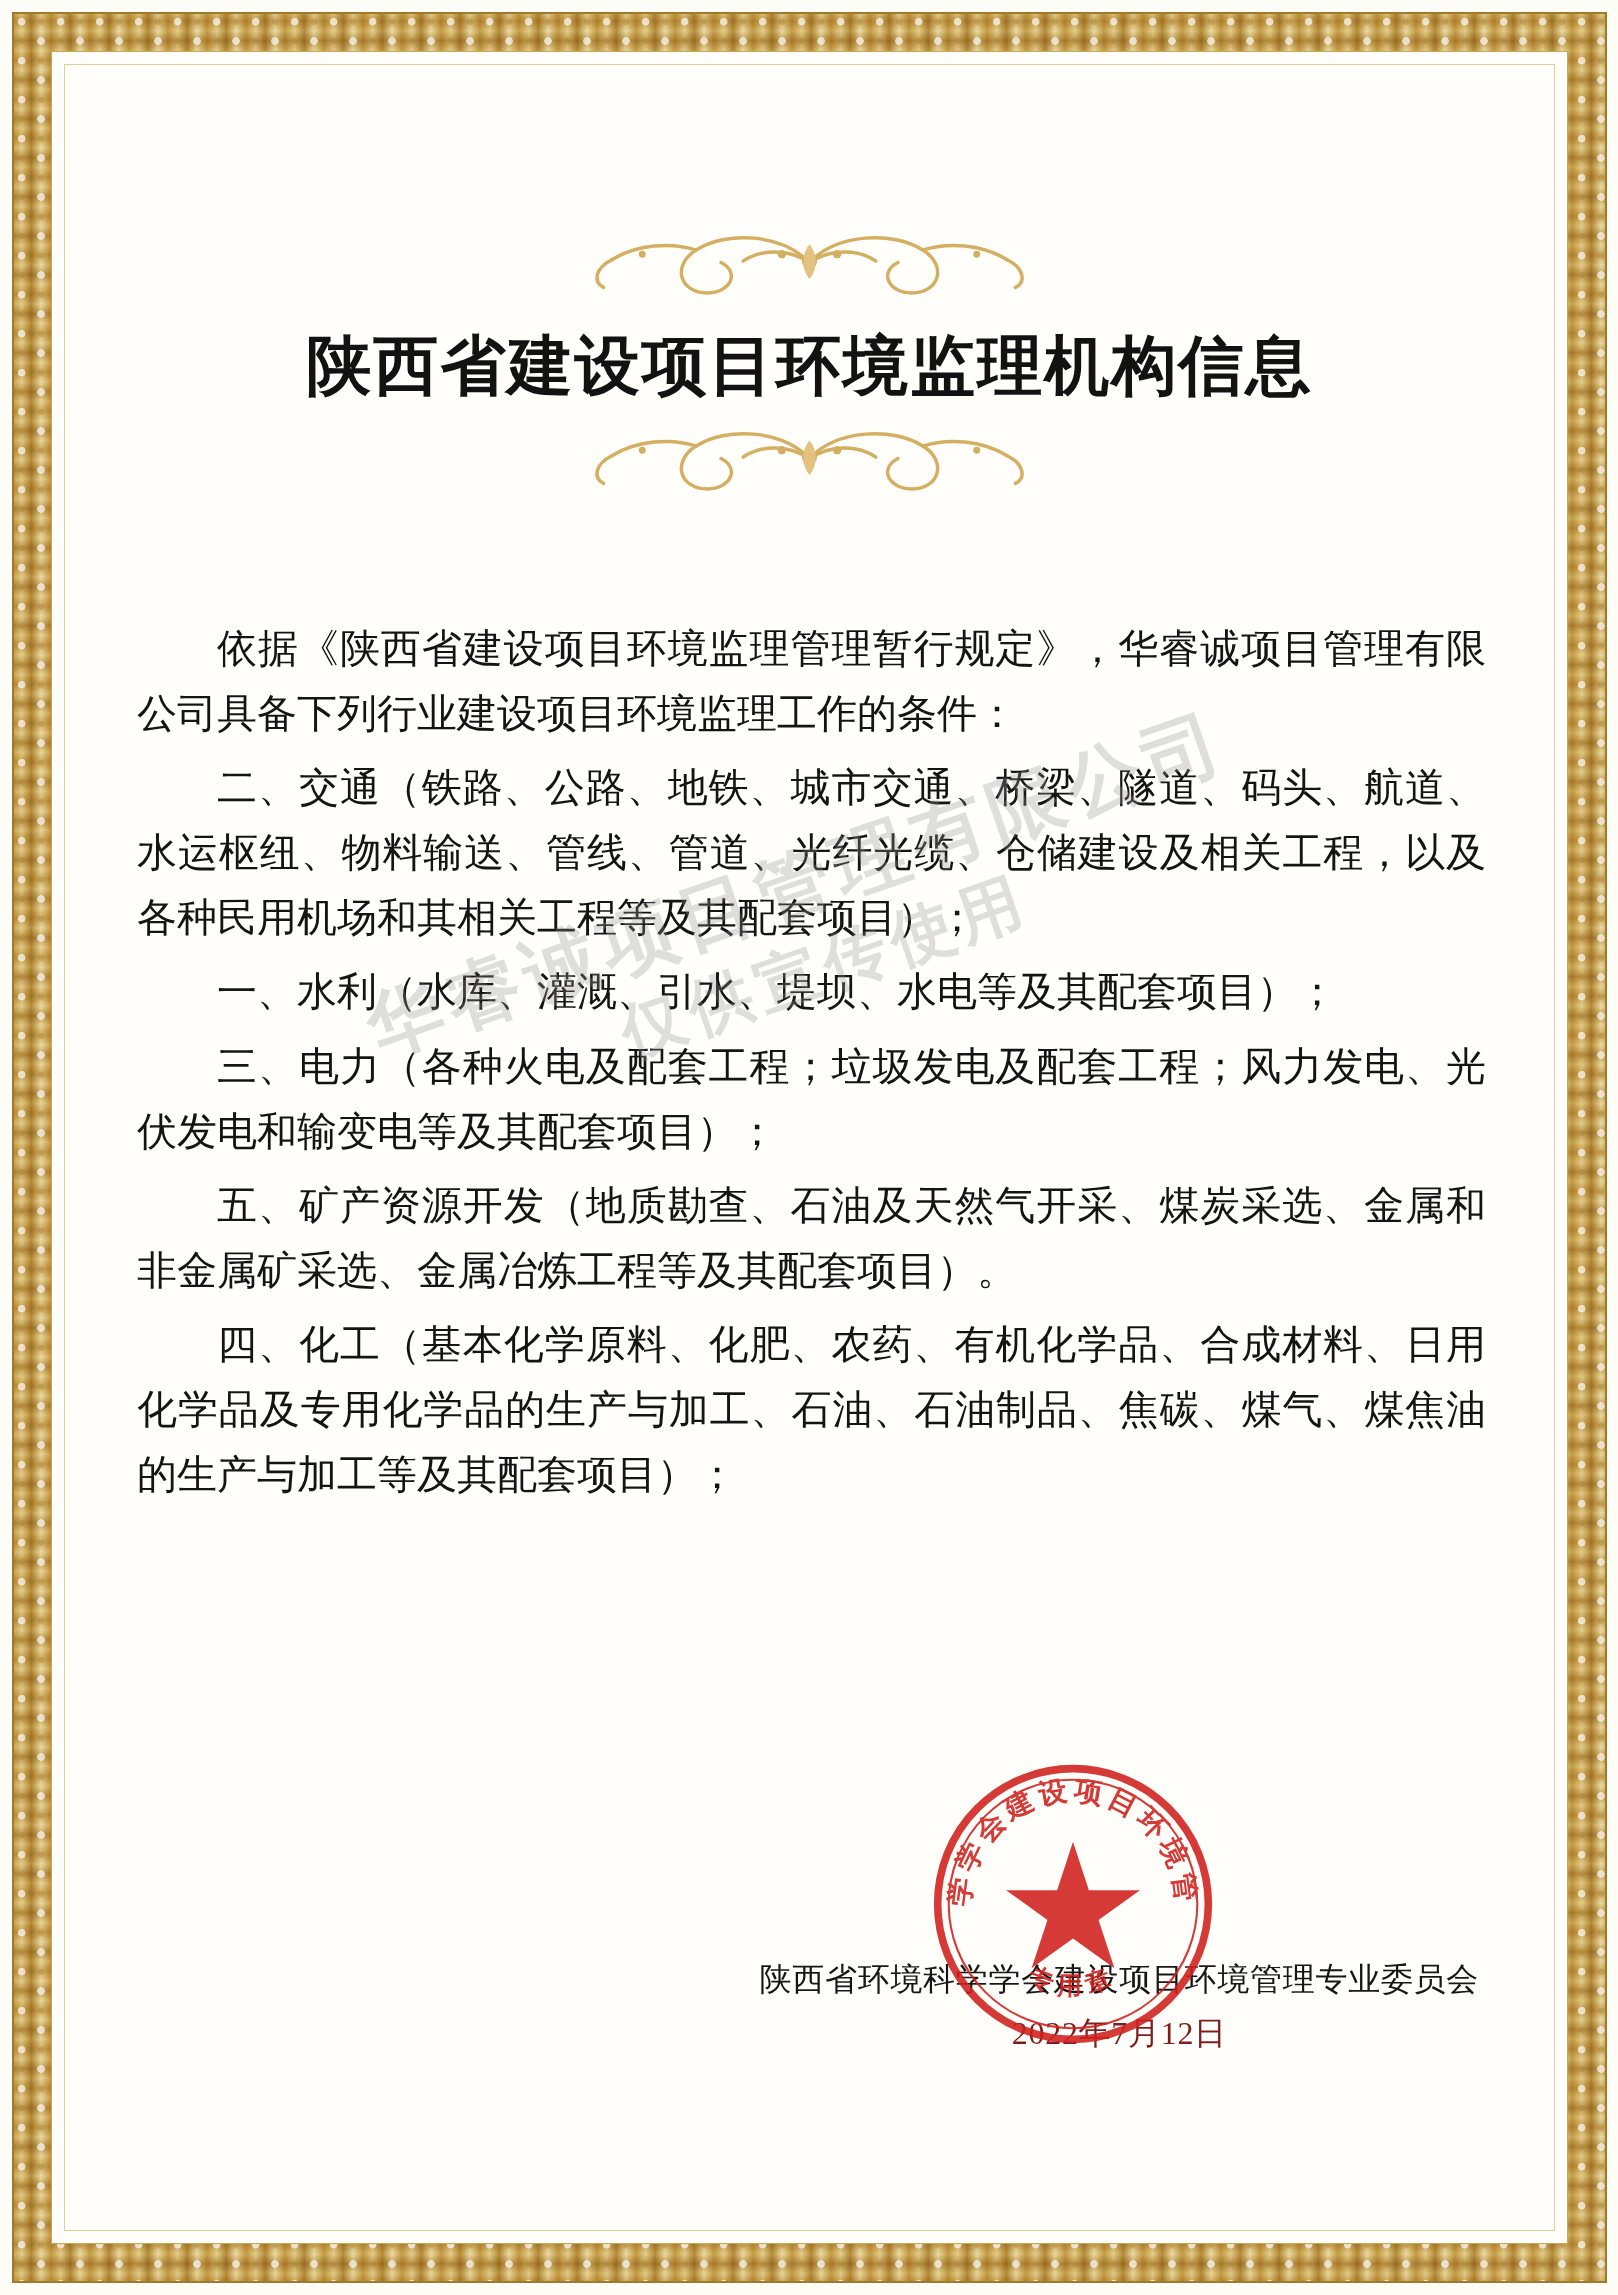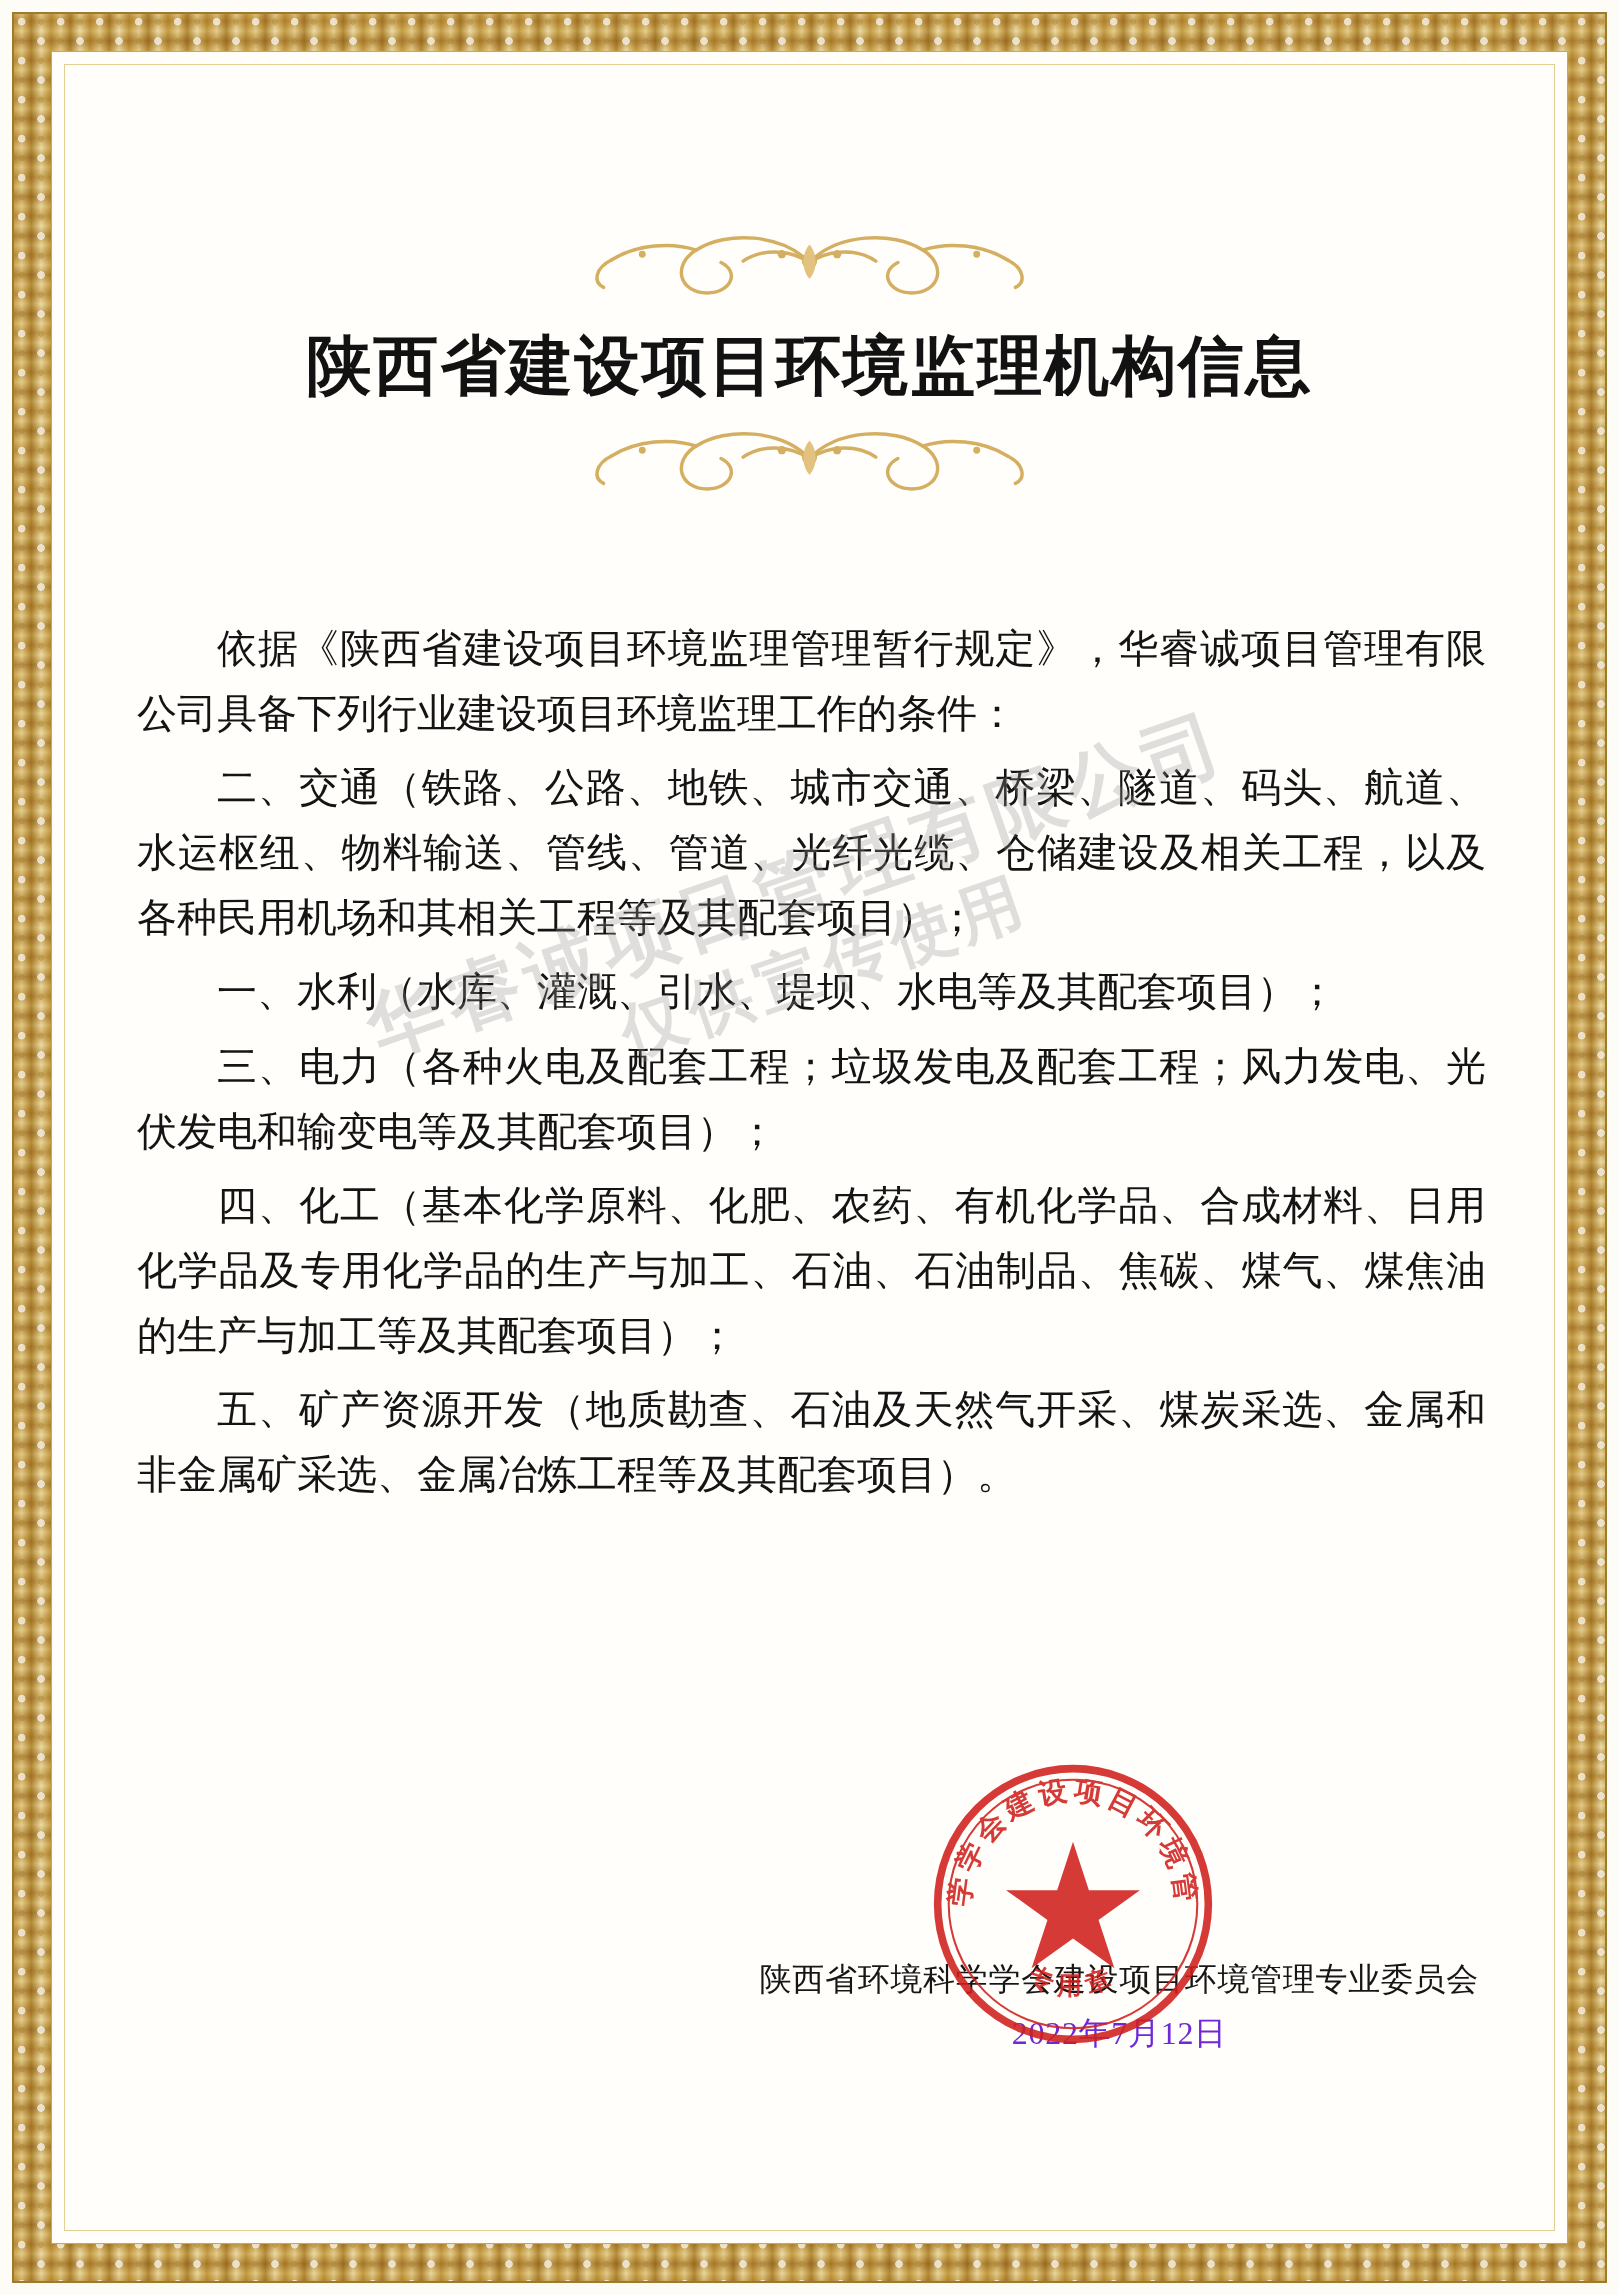--- a/index.html
+++ b/index.html
@@ -140,21 +140,21 @@
     z-index: 4;
   }
   .sign-org {
     font-size: 32px;
     color: #161616;
     letter-spacing: 0.7px;
     white-space: nowrap;
   }
   .sign-date {
     font-size: 32px;
-    color: #6d28d9;
+    color: #7f1d1d;
     letter-spacing: 0.7px;
     margin-top: 9.7px;
   }
 
   
   .seal {
     position: absolute;
     right: 297px;
     bottom: 142px;
     width: 290px;
@@ -250,22 +250,22 @@
         </g>
         <path d="M500 34 C512 48, 512 70, 500 84 C488 70, 488 48, 500 34 Z" fill="#e2c27e"></path>
       </svg>
     </div>
 
     <div class="body-block">
       <p class="para">依据《陕西省建设项目环境监理管理暂行规定》，华睿诚项目管理有限公司具备下列行业建设项目环境监理工作的条件：</p>
       <p class="para">二、交通（铁路、公路、地铁、城市交通、桥梁、隧道、码头、航道、水运枢纽、物料输送、管线、管道、光纤光缆、仓储建设及相关工程，以及各种民用机场和其相关工程等及其配套项目）；</p>
       <p class="para">一、水利（水库、灌溉、引水、堤坝、水电等及其配套项目）；</p>
       <p class="para">三、电力（各种火电及配套工程；垃圾发电及配套工程；风力发电、光伏发电和输变电等及其配套项目）；</p>
+      <p class="para">五、矿产资源开发（地质勘查、石油及天然气开采、煤炭采选、金属和非金属矿采选、金属冶炼工程等及其配套项目）。</p>
       <p class="para">四、化工（基本化学原料、化肥、农药、有机化学品、合成材料、日用化学品及专用化学品的生产与加工、石油、石油制品、焦碳、煤气、煤焦油的生产与加工等及其配套项目）；</p>
-      <p class="para">五、矿产资源开发（地质勘查、石油及天然气开采、煤炭采选、金属和非金属矿采选、金属冶炼工程等及其配套项目）。</p>
     </div>
 
     <div class="watermark">
       <div class="wm-line">华睿诚项目管理有限公司</div>
       <div class="wm-line small">仅供宣传使用</div>
     </div>
 
     <div class="seal">
       <svg width="290" height="290" viewBox="0 0 420 420" aria-hidden="true">
         <defs>

